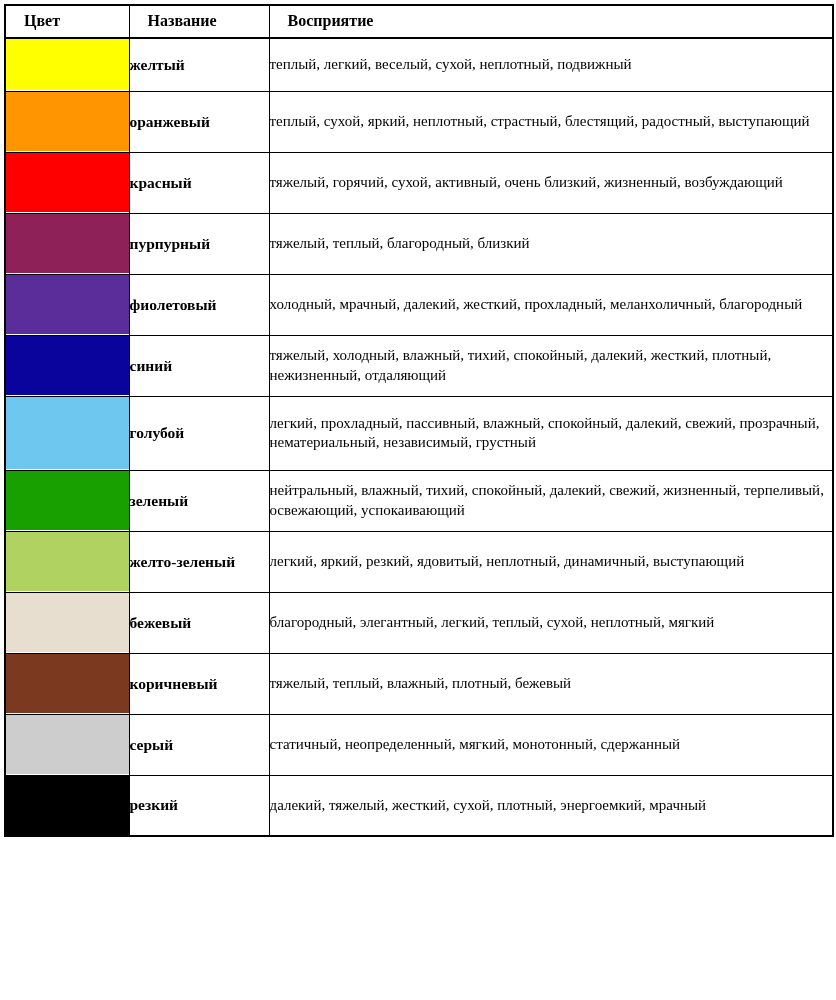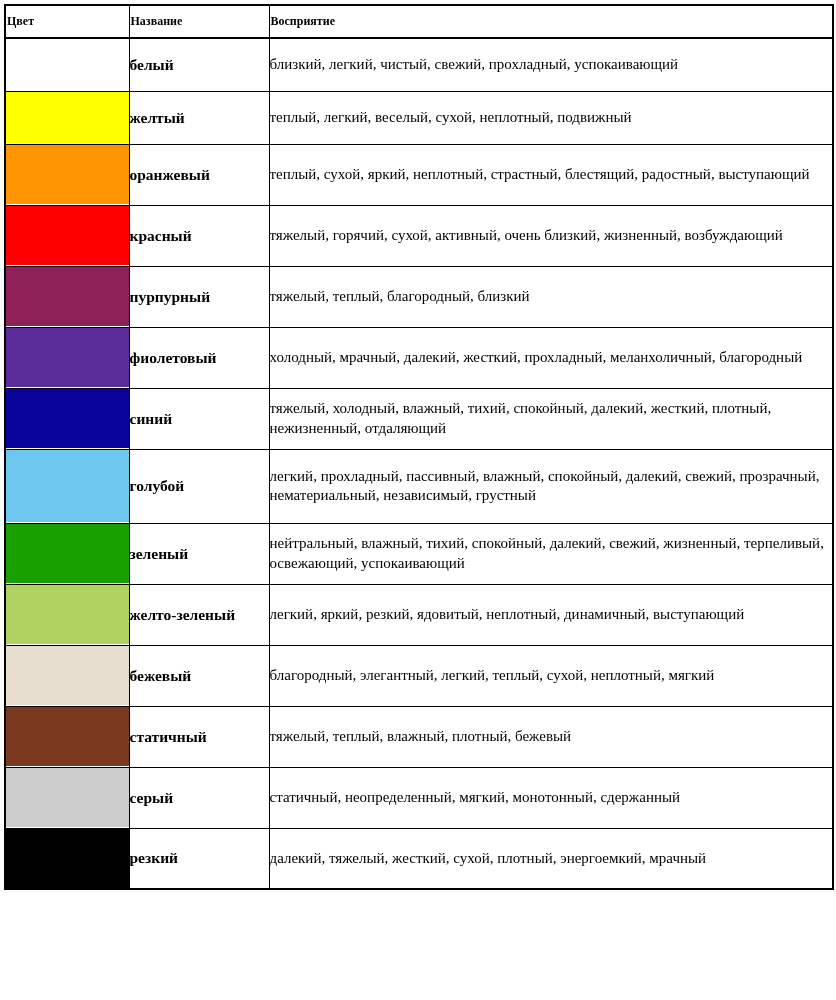--- a/index.html
+++ b/index.html
@@ -26,23 +26,23 @@
   }
   table.color-table th,
   table.color-table td {
     border: 1px solid #000000;
     vertical-align: middle;
     padding: 0;
   }
   table.color-table thead th {
     border-bottom: 2px solid #000000;
     font-weight: bold;
-    font-size: 12px;
+    font-size: 16px;
     text-align: left;
-    padding: 4px 6px 5px 1px;
+    padding: 4px 6px 5px 18px;
     height: 22px;
   }
   col.c-swatch { width: 124px; }
   col.c-name   { width: 140px; }
   col.c-percept{ width: 564px; }
 
   .swatch-cell {
     padding: 0;
   }
   .swatch {
@@ -75,27 +75,20 @@
       <col class="c-percept">
     </colgroup>
     <thead>
       <tr>
         <th>Цвет</th>
         <th>Название</th>
         <th>Восприятие</th>
       </tr>
     </thead>
     <tbody id="table-body">
-        <tr class="row" style="height: 53px;">
-          <td class="swatch-cell">
-            <span class="swatch" style="background: rgb(255, 255, 255); height: 51px;"></span>
-          </td>
-          <td class="name-cell">белый</td>
-          <td class="percept-cell">близкий, легкий, чистый, свежий, прохладный, успокаивающий</td>
-        </tr>
         <tr class="row" style="height: 53px;">
           <td class="swatch-cell">
             <span class="swatch" style="background: rgb(255, 255, 0); height: 51px;"></span>
           </td>
           <td class="name-cell">желтый</td>
           <td class="percept-cell">теплый, легкий, веселый, сухой, неплотный, подвижный</td>
         </tr>
         <tr class="row" style="height: 61px;">
           <td class="swatch-cell">
             <span class="swatch" style="background: rgb(255, 149, 0); height: 59px;"></span>
@@ -156,21 +149,21 @@
           <td class="swatch-cell">
             <span class="swatch" style="background: rgb(231, 222, 208); height: 59px;"></span>
           </td>
           <td class="name-cell">бежевый</td>
           <td class="percept-cell">благородный, элегантный, легкий, теплый, сухой, неплотный, мягкий</td>
         </tr>
         <tr class="row" style="height: 61px;">
           <td class="swatch-cell">
             <span class="swatch" style="background: rgb(123, 58, 32); height: 59px;"></span>
           </td>
-          <td class="name-cell">статичный</td>
+          <td class="name-cell">коричневый</td>
           <td class="percept-cell">тяжелый, теплый, влажный, плотный, бежевый</td>
         </tr>
         <tr class="row" style="height: 61px;">
           <td class="swatch-cell">
             <span class="swatch" style="background: rgb(205, 205, 205); height: 59px;"></span>
           </td>
           <td class="name-cell">серый</td>
           <td class="percept-cell">статичный, неопределенный, мягкий, монотонный, сдержанный</td>
         </tr>
         <tr class="row" style="height: 61px;">

